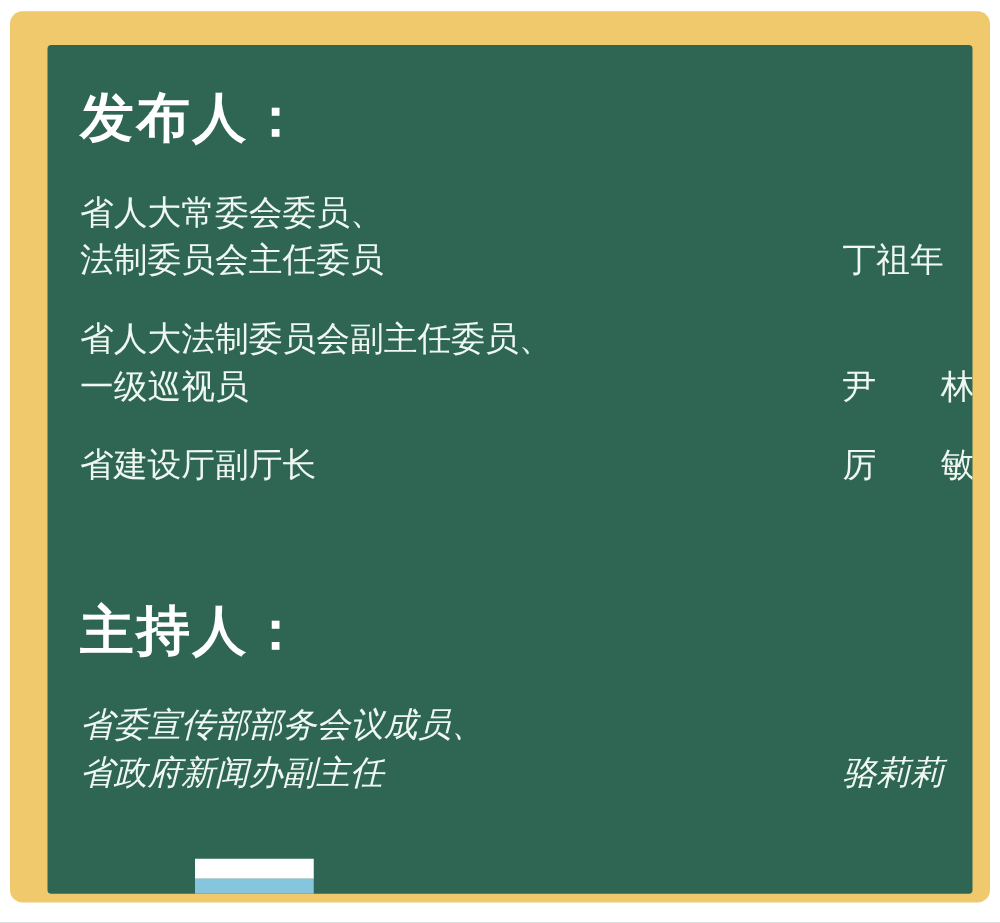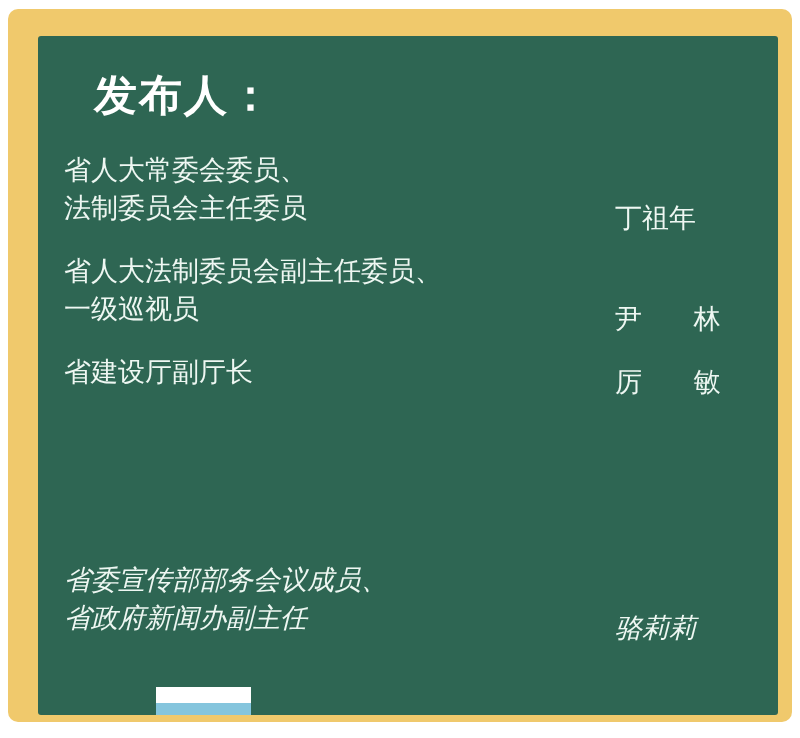--- a/index.html
+++ b/index.html
@@ -73,28 +73,27 @@
   .entry .title-lines {
     display: inline-block;
     vertical-align: top;
   }
   .entry .title-lines > span {
     display: block;
   }
 
   .entry .person {
     position: absolute;
-    left: 551px;
+    left: 610px;
     top: 0;
     width: 120px;
     color: #eef7f2;
     font-size: 27px;
     text-align: left;
     white-space: nowrap;
-    margin-top: 10px;
   }
   .entry .person.two-char {
     letter-spacing: 22px;
   }
   .entry .person.bottom-aligned {
     top: 38px;
   }
 
   
   #footer-mark {
@@ -121,21 +120,21 @@
 </style>
 </head>
 <body>
 
 <div id="poster">
 
   <div id="gold-frame">
 
     <div id="board">
 
-      <div class="section-heading" style="top:38px;margin-left:30px;">发布人：</div>
+      <div class="section-heading" style="top:38px;">发布人：</div>
 
       <div class="entry" style="top:115px;">
         <span class="title-lines">
           <span>省人大常委会委员、</span>
           <span>法制委员会主任委员</span>
         </span>
         <span class="person bottom-aligned">丁祖年</span>
       </div>
 
       <div class="entry" style="top:216px;">
@@ -147,20 +146,21 @@
       </div>
 
       <div class="entry" style="top:317px;">
         <span class="title-lines">
           <span>省建设厅副厅长</span>
         </span>
         <span class="person two-char">厉 敏</span>
       </div>
 
 
+      <div class="section-heading" style="top:448px;">主持人：</div>
 
       <div class="entry" style="top:525px;font-style:italic;">
         <span class="title-lines">
           <span>省委宣传部部务会议成员、</span>
           <span>省政府新闻办副主任</span>
         </span>
         <span class="person bottom-aligned">骆莉莉</span>
       </div>
 
       <div id="footer-mark">

